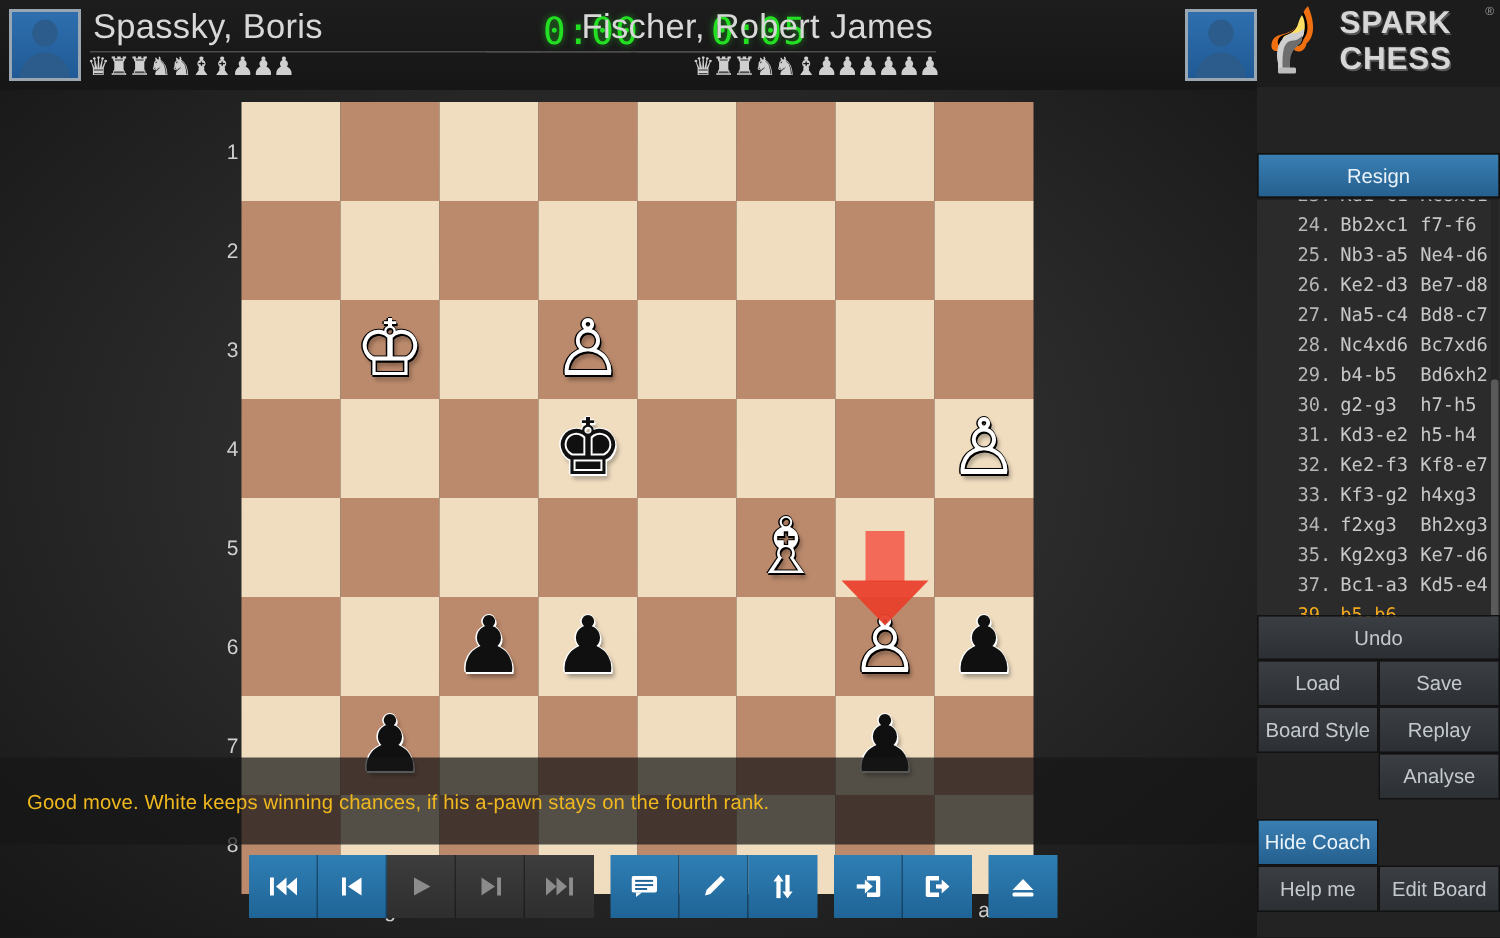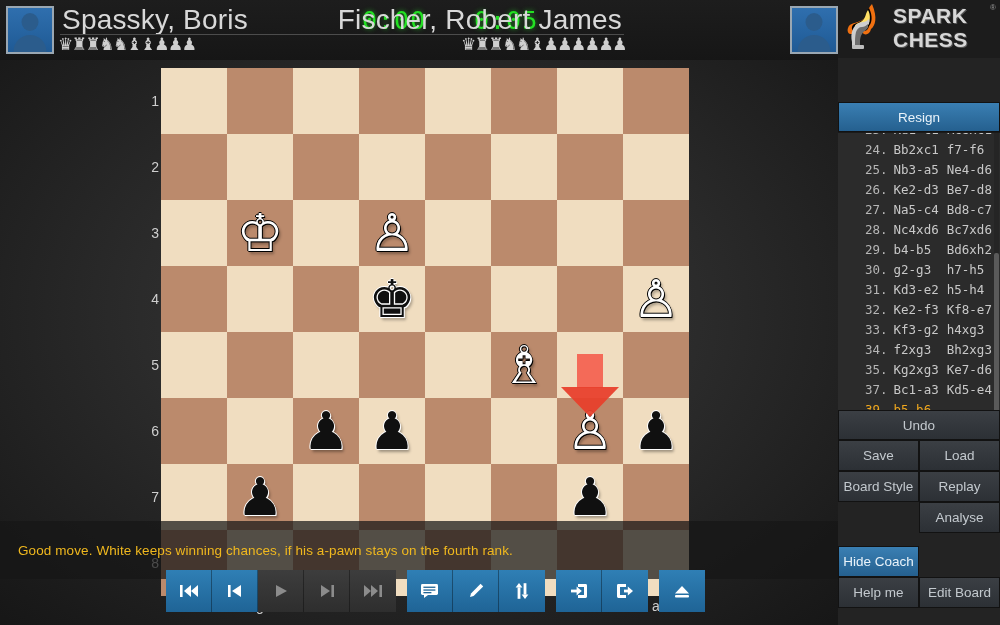--- a/index.html
+++ b/index.html
@@ -35,21 +35,21 @@
     position: absolute; left: 50%; top: 5px; transform: translateX(-50%);
     width: 17px; height: 18px; border-radius: 50%;
     background: #2b5c8c;
   }
   .avatar .body {
     position: absolute; left: 50%; bottom: -9px; transform: translateX(-50%);
     width: 33px; height: 26px; border-radius: 17px 17px 0 0;
     background: #2b5c8c;
   }
   .pname {
-    position: absolute; top: 4px; font-size: 28px; color: #d8d8d8;
+    position: absolute; top: 4px; font-size: 23px; color: #d8d8d8;
     letter-spacing: .2px; white-space: nowrap;
   }
   .pname.left { left: 62px; }
   .pname.right { right: 216px; }
   .nameline {
     position: absolute; height: 1px; background: #4c4c4c; top: 34px;
   }
   .nameline.left { left: 60px; width: 300px; }
   .nameline.right { right: 214px; width: 300px; }
   .clock {
@@ -109,21 +109,21 @@
     position: absolute; left: 0; top: 33px;
     width: 0; height: 0;
     border-left: 29px solid transparent;
     border-right: 29px solid transparent;
     border-top: 30px solid #e8402c;
     opacity: .94;
   }
 
   
   .coachbar {
-    position: absolute; left: 0; top: 521px; width: 838px; height: 58px;
+    position: absolute; left: 0; top: 505px; width: 838px; height: 58px;
     background: rgba(22,22,22,.72);
     z-index: 8; display: flex; align-items: center;
   }
   .coachtext {
     font-size: 13.5px; color: #f0b81e; padding-left: 18px;
     letter-spacing: .1px;
   }
 
   
   .toolbar {
@@ -551,22 +551,22 @@
           </div>
         </div>
       <div class="scrollbar"></div>
       <div class="scrollthumb" style="top:120px;height:180px"></div>
     </div>
 
     <div class="rbtns">
       <div class="btn grey btnfull">Undo</div>
       <div id="sidebtns">
           <div class="rowbtns">
+            <div class="btn btnhalf grey">Load</div>
             <div class="btn btnhalf grey">Save</div>
-            <div class="btn btnhalf grey">Load</div>
           </div>
           <div class="rowbtns">
             <div class="btn btnhalf grey">Board Style</div>
             <div class="btn btnhalf grey">Replay</div>
           </div>
           <div class="rowbtns">
             <div class="btn btnhalf blue">Hide Coach</div>
             <div class="btn btnhalf grey">Analyse</div>
           </div>
           <div class="rowbtns">

